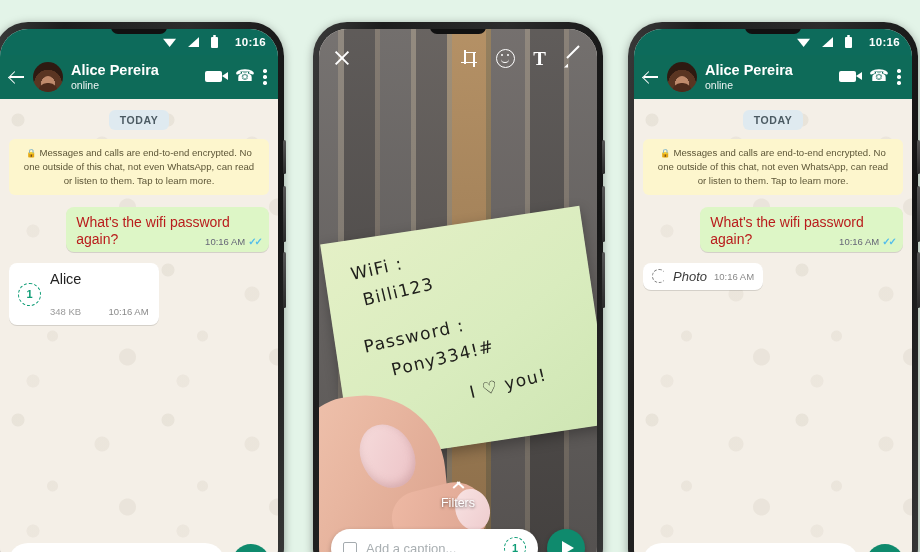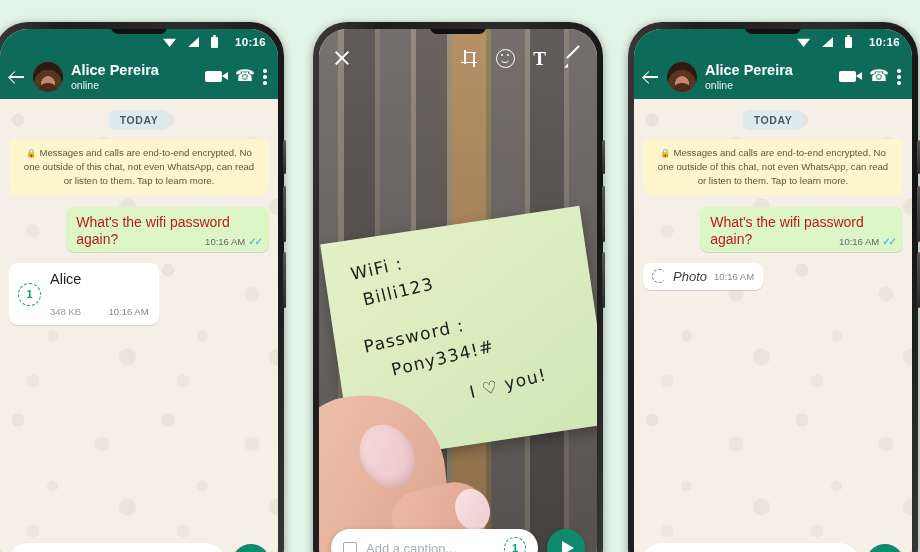--- a/index.html
+++ b/index.html
@@ -480,20 +480,24 @@
         </span>
       <span class="ed-ico">
           <span class="smile-ico"></span>
         </span>
       <span class="ed-ico t-ico">T</span>
       <span class="ed-ico">
           <span class="pen-ico"></span>
         </span>
     </div>
 
+    <div class="filters">
+      <div class="chev"></div>
+      <span>Filters</span>
+    </div>
 
     <div class="capbar">
       <div class="capbox">
         <span class="gal"></span>
         <span class="ph">Add a caption...</span>
         <span class="vo-toggle">
             <span>1</span>
           </span>
       </div>
       <div class="capsend">

